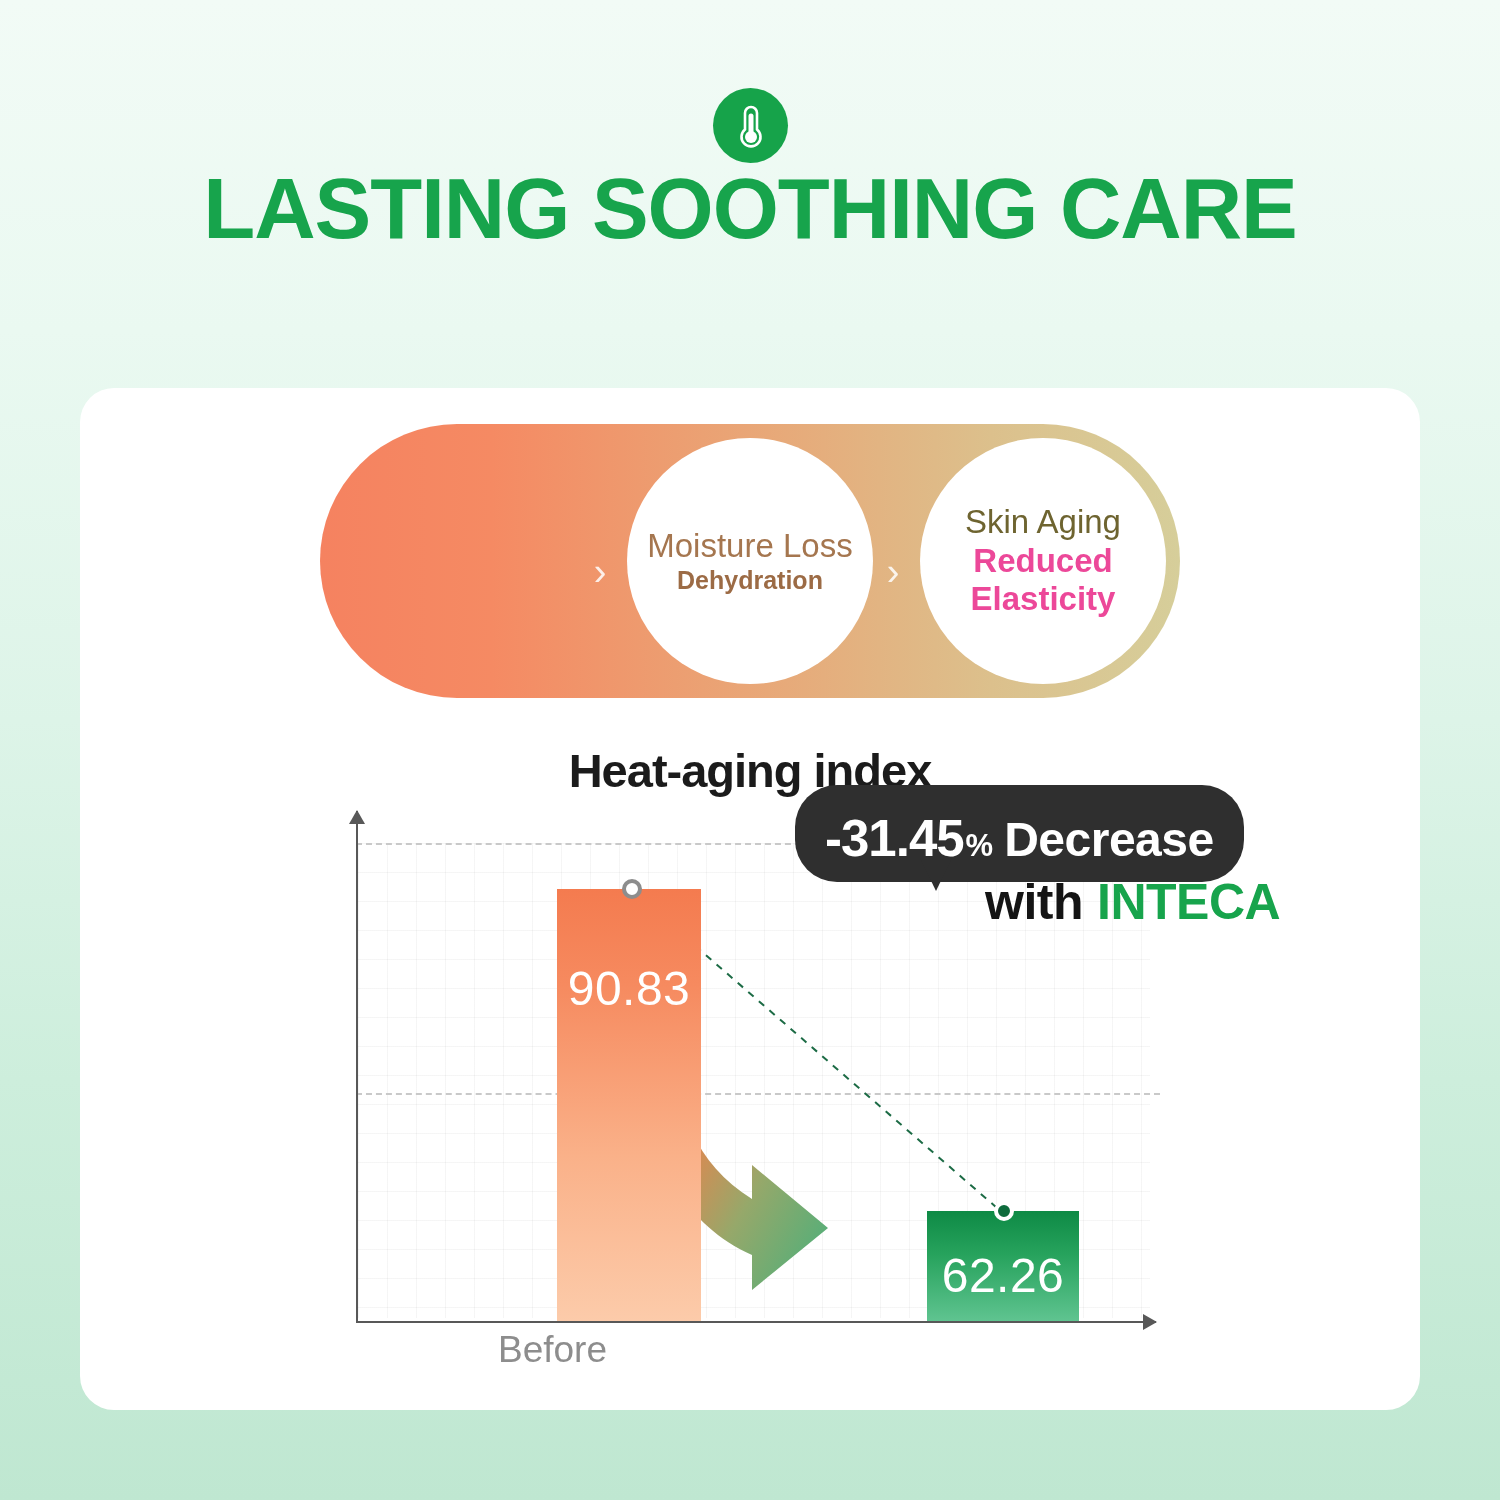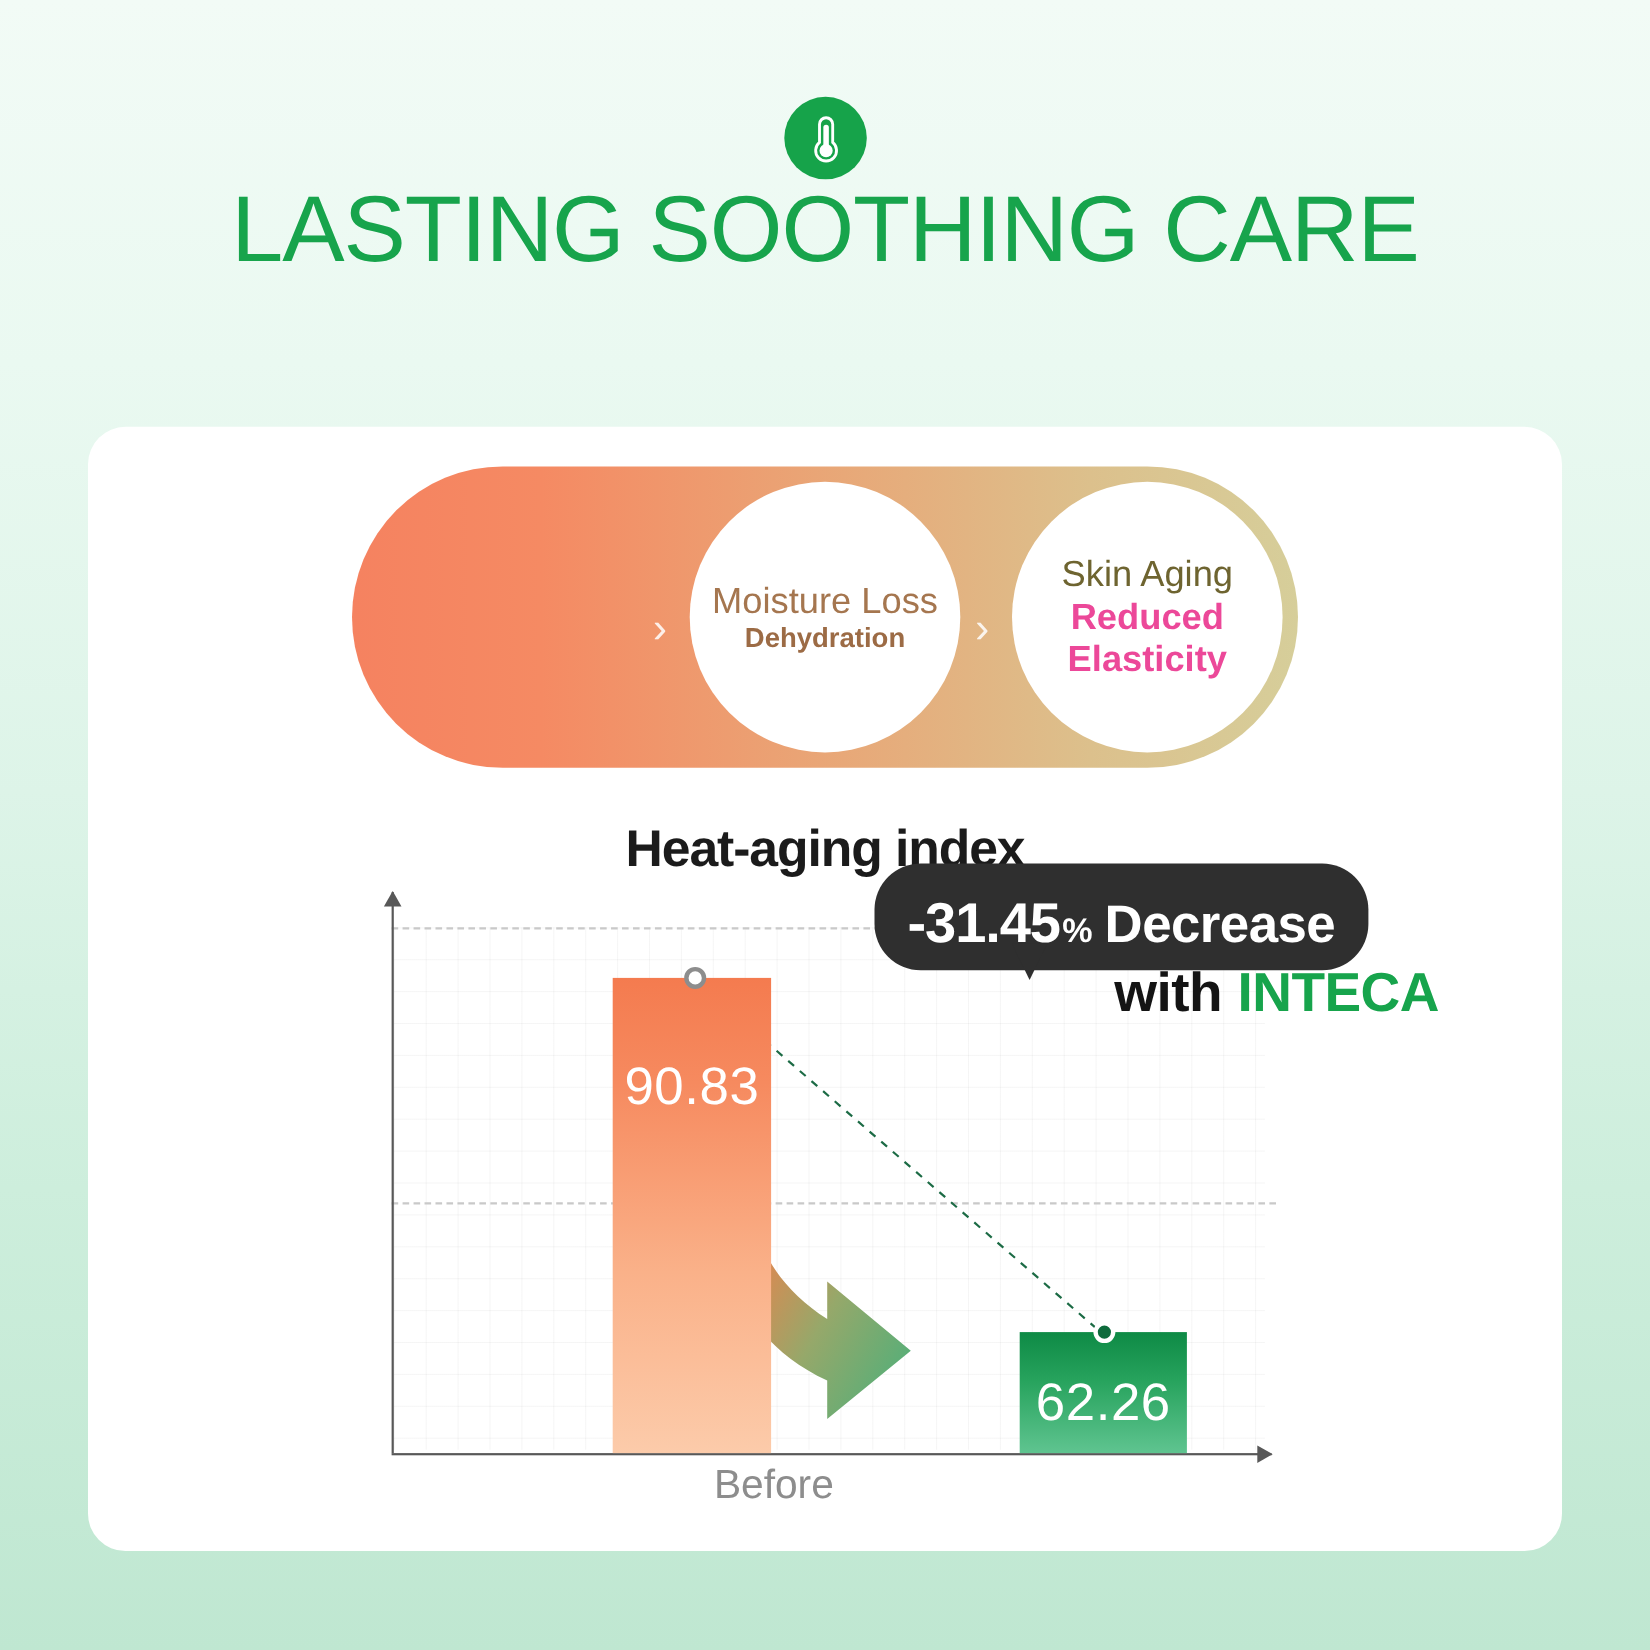--- a/index.html
+++ b/index.html
@@ -13,21 +13,21 @@
 
   
   .badge-icon{
     position:absolute;left:713px;top:88px;width:75px;height:75px;
     border-radius:50%;background:#16A34A;
     display:flex;align-items:center;justify-content:center;
   }
   .page-title{
     position:absolute;left:0;top:166px;width:1500px;
     text-align:center;color:#17A44C;
-    font-size:85px;font-weight:normal;letter-spacing:-1px;line-height:1;
+    font-size:85px;font-weight:bold;letter-spacing:-1px;line-height:1;
     font-family:"Liberation Sans",sans-serif;
   }
 
   
   .card{
     position:absolute;left:80px;top:388px;width:1340px;height:1022px;
     background:#ffffff;border-radius:34px;
   }
 
   
@@ -116,41 +116,41 @@
     left:646px;bottom:102px;width:20px;height:20px;
     background:#0E6B3C;border:4px solid #ffffff;
   }
 
   .connector{position:absolute;left:0;top:0;width:812px;height:520px;pointer-events:none;}
   .curvearrow{position:absolute;left:0;top:0;width:812px;height:520px;pointer-events:none;}
 
   .xlabel{
     position:absolute;top:528px;font-size:37px;line-height:1;
   }
-  .xlabel.before{left:150px;width:260px;text-align:right;color:#8d8d8d;font-weight:normal;}
+  .xlabel.before{left:150px;width:260px;text-align:left;color:#8d8d8d;font-weight:normal;}
   .xlabel.after{left:510px;width:300px;text-align:center;color:#11713F;font-weight:bold;}
 
   
   .callout{
     position:absolute;left:715px;top:397px;
     background:#2f2f2f;border-radius:42px;
     padding:24px 30px 14px 30px;white-space:nowrap;
     display:flex;align-items:baseline;
   }
   .callout .big{color:#ffffff;font-size:51px;font-weight:bold;letter-spacing:-1px;}
   .callout .pct{color:#ffffff;font-size:31px;font-weight:bold;margin-left:2px;}
   .callout .word{color:#ffffff;font-size:48px;font-weight:bold;margin-left:11px;letter-spacing:-.5px;}
   .callout-tail{
     position:absolute;left:840px;top:470px;width:0;height:0;
     border-left:16px solid transparent;border-right:16px solid transparent;
     border-top:33px solid #2f2f2f;
   }
   .with-line{
     position:absolute;left:905px;top:485px;white-space:nowrap;
-    font-size:50px;font-weight:bold;letter-spacing:-.5px;margin-left:28px;
+    font-size:50px;font-weight:bold;letter-spacing:-.5px;
   }
   .with-line .w{color:#141414;}
   .with-line .brand{color:#17A44C;margin-left:14px;}
 </style>
 </head>
 <body>
 
 <div class="stage">
 
   <div class="badge-icon">

